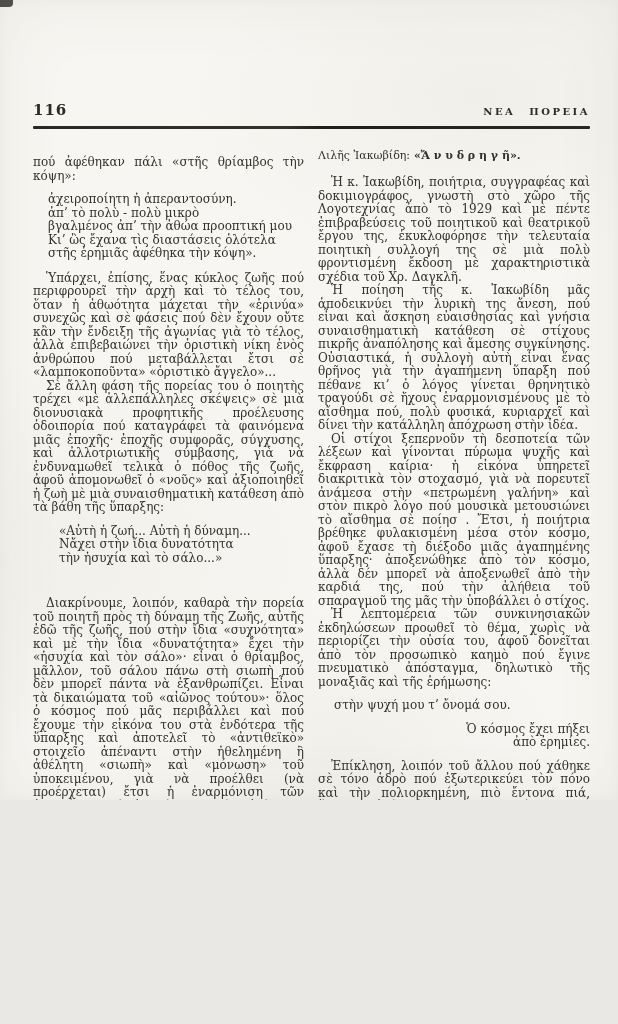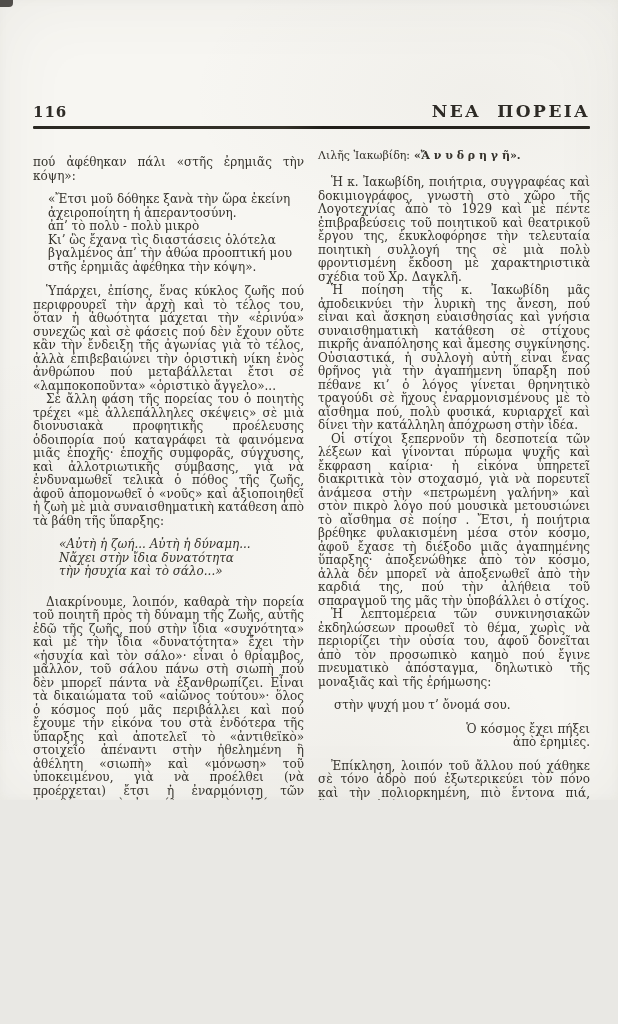--- a/index.html
+++ b/index.html
@@ -25,21 +25,21 @@
     background:#35332f;border-radius:0 0 4px 0;opacity:.85;
   }
   .header{
     position:absolute;left:33px;top:101px;width:557px;
     display:flex;justify-content:space-between;align-items:baseline;
   }
   .page-number{
     font-size:15px;font-weight:bold;letter-spacing:1px;color:#2e2b26;
   }
   .journal-title{
-    font-size:17px;font-weight:bold;letter-spacing:2.5px;
+    font-size:10px;font-weight:bold;letter-spacing:2.5px;
     word-spacing:8px;color:#2e2b26;
   }
   .header-rule{
     position:absolute;left:33px;top:126px;width:557px;height:3px;
     background:linear-gradient(90deg,#2a2822 0%,#35322a 45%,#201e19 52%,#2a2822 100%);
     border-radius:1px;
   }
   .column{
     position:absolute;top:156px;
     font-size:12px;line-height:13.5px;
@@ -71,32 +71,31 @@
   <div class="texture"></div>
   <div class="corner-mark"></div>
 
   <div class="header">
     <span class="page-number">116</span>
     <span class="journal-title">ΝΕΑ ΠΟΡΕΙΑ</span>
   </div>
   <div class="header-rule"></div>
 
   <div class="column col-left">
-      <p class="para no-indent">πού ἀφέθηκαν πάλι «στῆς ἐρημιᾶς τὴν κόψη»:</p>
+      <p class="para no-indent">πού ἀφέθηκαν πάλι «στῆς θρίαμβος τὴν κόψη»:</p>
       <div class="verse" style="margin-left: 15px;">
-        <div class="verse-line">«Ἔτσι μοῦ δόθηκε ξανὰ τὴν ὥρα ἐκείνη</div>
         <div class="verse-line">ἀχειροποίητη ἡ ἀπεραντοσύνη.</div>
         <div class="verse-line">ἀπ’ τὸ πολὺ - πολὺ μικρὸ</div>
+        <div class="verse-line">βγαλμένος ἀπ’ τὴν ἀθώα προοπτική μου</div>
         <div class="verse-line">Κι’ ὣς ἔχανα τὶς διαστάσεις ὁλότελα</div>
-        <div class="verse-line">βγαλμένος ἀπ’ τὴν ἀθώα προοπτική μου</div>
         <div class="verse-line">στῆς ἐρημιᾶς ἀφέθηκα τὴν κόψη».</div>
       </div>
       <p class="para">Ὑπάρχει, ἐπίσης, ἕνας κύκλος ζωῆς πού περιφρουρεῖ τὴν ἀρχὴ καὶ τὸ τέλος του, ὅταν ἡ ἀθωότητα μάχεται τὴν «ἐρινύα» συνεχῶς καὶ σὲ φάσεις πού δὲν ἔχουν οὔτε κἂν τὴν ἔνδειξη τῆς ἀγωνίας γιὰ τὸ τέλος, ἀλλὰ ἐπιβεβαιώνει τὴν ὁριστικὴ νίκη ἑνὸς ἀνθρώπου πού μεταβάλλεται ἔτσι σὲ «λαμποκοποῦντα» «ὁριστικὸ ἄγγελο»...</p>
       <p class="para">Σὲ ἄλλη φάση τῆς πορείας του ὁ ποιητὴς τρέχει «μὲ ἀλλεπάλληλες σκέψεις» σὲ μιὰ διονυσιακὰ προφητικῆς προέλευσης ὁδοιπορία πού καταγράφει τὰ φαινόμενα μιᾶς ἐποχῆς· ἐποχῆς συμφορᾶς, σύγχυσης, καὶ ἀλλοτριωτικῆς σύμβασης, γιὰ νὰ ἐνδυναμωθεῖ τελικὰ ὁ πόθος τῆς ζωῆς, ἀφοῦ ἀπομονωθεῖ ὁ «νοῦς» καὶ ἀξιοποιηθεῖ ἡ ζωὴ μὲ μιὰ συναισθηματικὴ κατάθεση ἀπὸ τὰ βάθη τῆς ὕπαρξης:</p>
-      <div class="verse" style="margin-left: 26px; margin-bottom: 17px; font-style: italic;">
+      <div class="verse" style="margin-left: 26px; margin-bottom: 32px;">
         <div class="verse-line">«Αὐτὴ ἡ ζωή... Αὐτὴ ἡ δύναμη...</div>
         <div class="verse-line">Νἄχει στὴν ἴδια δυνατότητα</div>
         <div class="verse-line">τὴν ἡσυχία καὶ τὸ σάλο...»</div>
       </div>
       <p class="para">Διακρίνουμε, λοιπόν, καθαρὰ τὴν πορεία τοῦ ποιητῆ πρὸς τὴ δύναμη τῆς Ζωῆς, αὐτῆς ἐδῶ τῆς ζωῆς, πού στὴν ἴδια «συχνότητα» καὶ μὲ τὴν ἴδια «δυνατότητα» ἔχει τὴν «ἡσυχία καὶ τὸν σάλο»· εἶναι ὁ θρίαμβος, μᾶλλον, τοῦ σάλου πάνω στὴ σιωπὴ πού δὲν μπορεῖ πάντα νὰ ἐξανθρωπίζει. Εἶναι τὰ δικαιώματα τοῦ «αἰῶνος τούτου»· ὅλος ὁ κόσμος πού μᾶς περιβάλλει καὶ πού ἔχουμε τὴν εἰκόνα του στὰ ἐνδότερα τῆς ὕπαρξης καὶ ἀποτελεῖ τὸ «ἀντιθεϊκὸ» στοιχεῖο ἀπέναντι στὴν ἠθελημένη ἢ ἀθέλητη «σιωπὴ» καὶ «μόνωση» τοῦ ὑποκειμένου, γιὰ νὰ προέλθει (νὰ προέρχεται) ἔτσι ἡ ἐναρμόνιση τῶν ἀντιθέτων, μὲ ἀποτέλεσμα νὰ «ἐξέχουμε στὸ χρόνο», νὰ ἀντέχουμε τὸ θάνατο, κουβαλώντας «βαρὺ κιβώτιο, τὶς ἀσπάραχτες εἰκόνες τῶν πραγμάτων», καὶ νὰ ἐγχέουμε φῶς ζωῆς:</p>
       <div class="verse" style="margin-left: 0px;">
         <div class="verse-line" style="margin-left: 26px;">«Πῶς θἄθελα ν’ ἀχτιδοβολήσουν</div>
         <div class="verse-line" style="margin-left: 72px;">τ’ ἄντερά μου!</div>
         <div class="verse-line" style="margin-left: 0; text-align: right;">Ἡ ἐρημία πού ξέρουμε δὲν εἶναι τοῦ</div>
         <div class="verse-line" style="margin-right: 22px; text-align: right;">θανάτου».</div>

